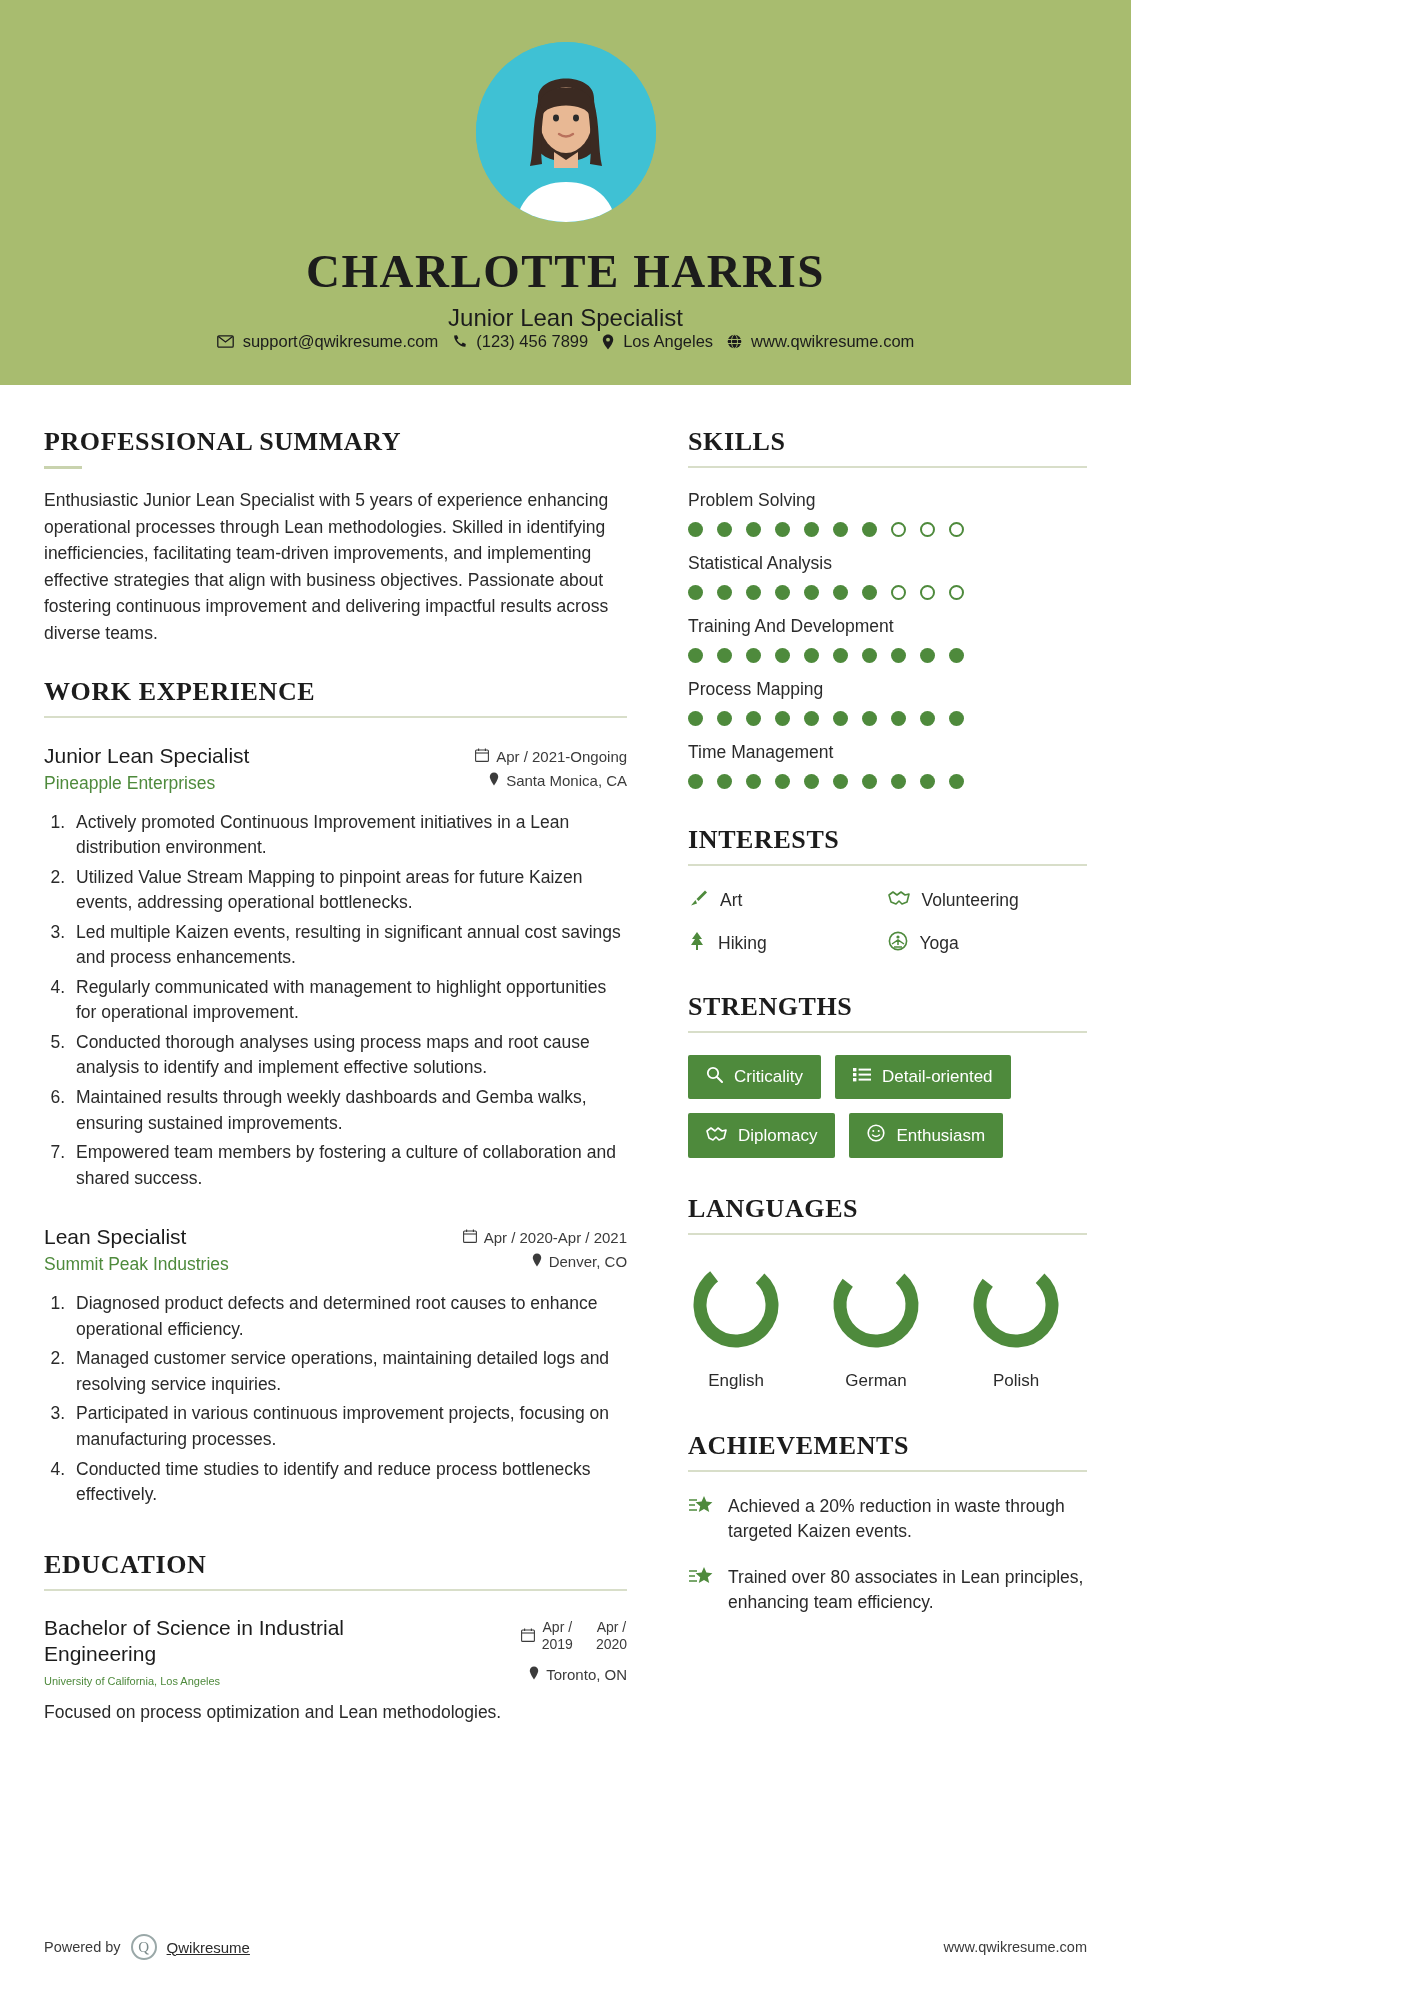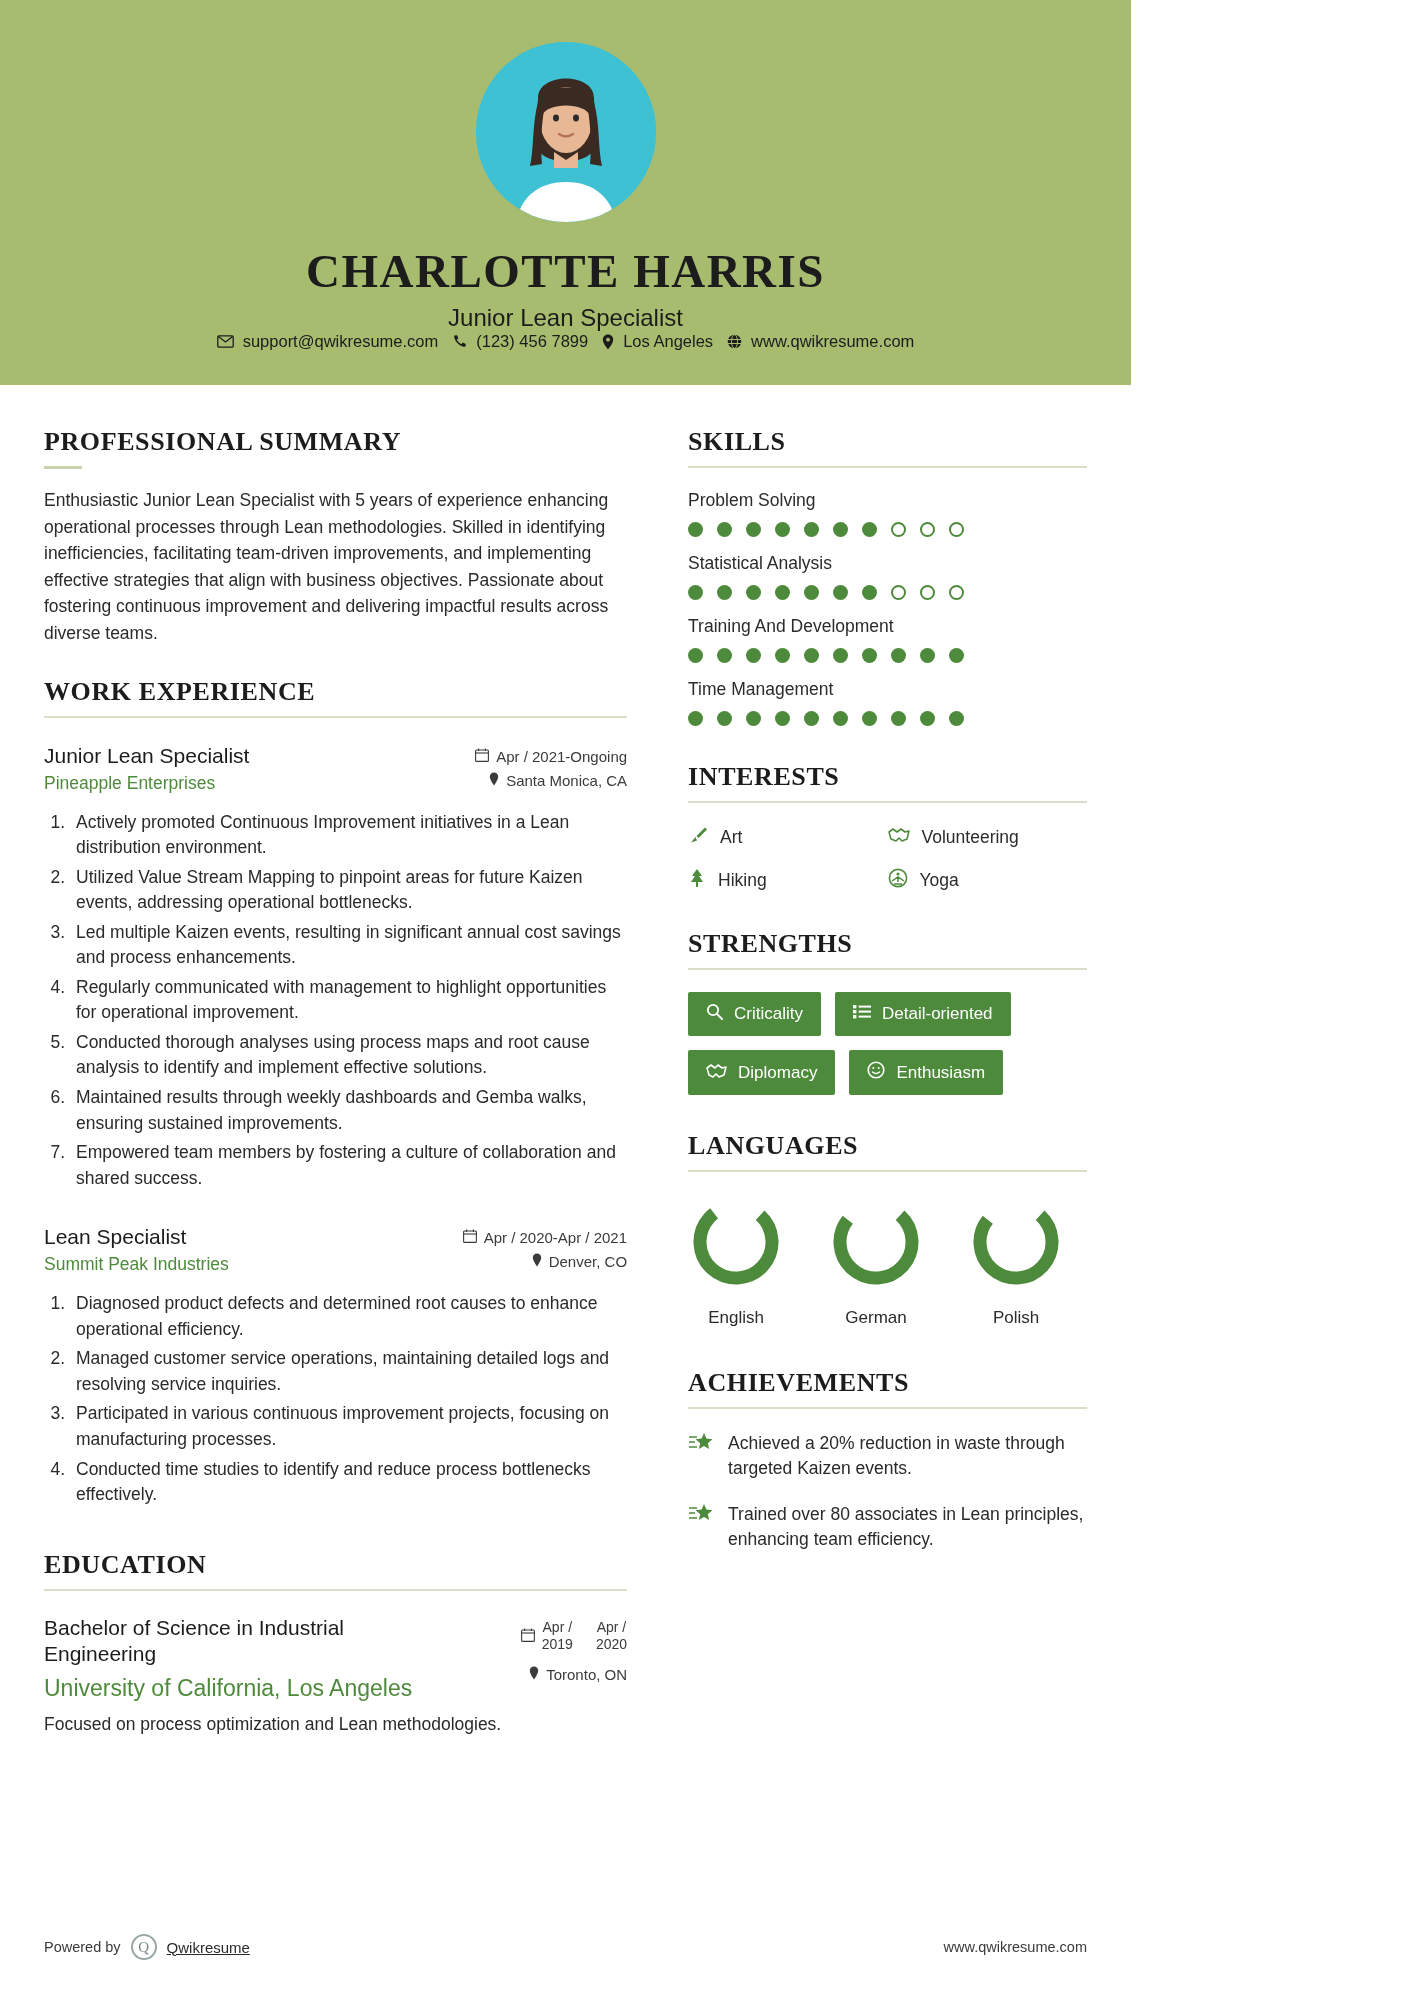--- a/index.html
+++ b/index.html
@@ -86,21 +86,21 @@
   .job-head { display:flex; justify-content: space-between; align-items: flex-start; }
   .job-title { font-size: 21px; color: #1c1c1c; font-weight: 500; }
   .job-company { font-size: 17.5px; color: #4e8a3c; margin-top: 5px; }
   .job-meta { text-align: right; font-size: 15px; color: #3b3b3b; padding-top: 4px; min-width: 190px; }
   .job-meta div { display:flex; align-items:center; justify-content:flex-end; gap:7px; margin-bottom: 7px; white-space: nowrap;}
   ol.bullets { margin: 14px 0 0 26px; }
   ol.bullets li { font-size: 17.5px; line-height: 1.46; margin-bottom: 4px; color:#2a2a2a; padding-left: 6px;}
 
   .edu { margin-top: 24px; }
   .edu-title { font-size: 21px; color:#1c1c1c; font-weight: 500; line-height:1.25; max-width: 420px;}
-  .edu-school { font-size: 23px; color: #4e8a3c; margin-top: 8px;}
+  .edu-school { font-size: 11px; color: #4e8a3c; margin-top: 8px;}
   .edu-desc { font-size: 17.5px; color:#2a2a2a; margin-top: 12px;}
   .edu-dates { display:flex; align-items:flex-start; gap:8px; justify-content:flex-end; }
   .edu-dates .dt { font-size:14px; line-height:1.25; text-align:center;}
 
   
   .skill-name { font-size: 17.5px; color: #2b2b2b; margin: 16px 0 11px; }
   .dots { display:flex; gap: 14px; }
   .dot { width: 15px; height: 15px; border-radius: 50%; background:#4e8a3c; }
   .dot.off { background: #fff; border: 2px solid #4e8a3c; }
 
@@ -363,20 +363,35 @@
             <span class="dot"></span>
             <span class="dot"></span>
             <span class="dot"></span>
             <span class="dot"></span>
             <span class="dot"></span>
             <span class="dot"></span>
             <span class="dot"></span>
         </div>
       </div>
       <div>
+        <div class="skill-name">Process Mapping</div>
+        <div class="dots">
+          <span class="dot"></span>
+            <span class="dot"></span>
+            <span class="dot"></span>
+            <span class="dot"></span>
+            <span class="dot"></span>
+            <span class="dot"></span>
+            <span class="dot"></span>
+            <span class="dot"></span>
+            <span class="dot"></span>
+            <span class="dot"></span>
+        </div>
+      </div>
+      <div>
         <div class="skill-name">Time Management</div>
         <div class="dots">
           <span class="dot"></span>
             <span class="dot"></span>
             <span class="dot"></span>
             <span class="dot"></span>
             <span class="dot"></span>
             <span class="dot"></span>
             <span class="dot"></span>
             <span class="dot"></span>

